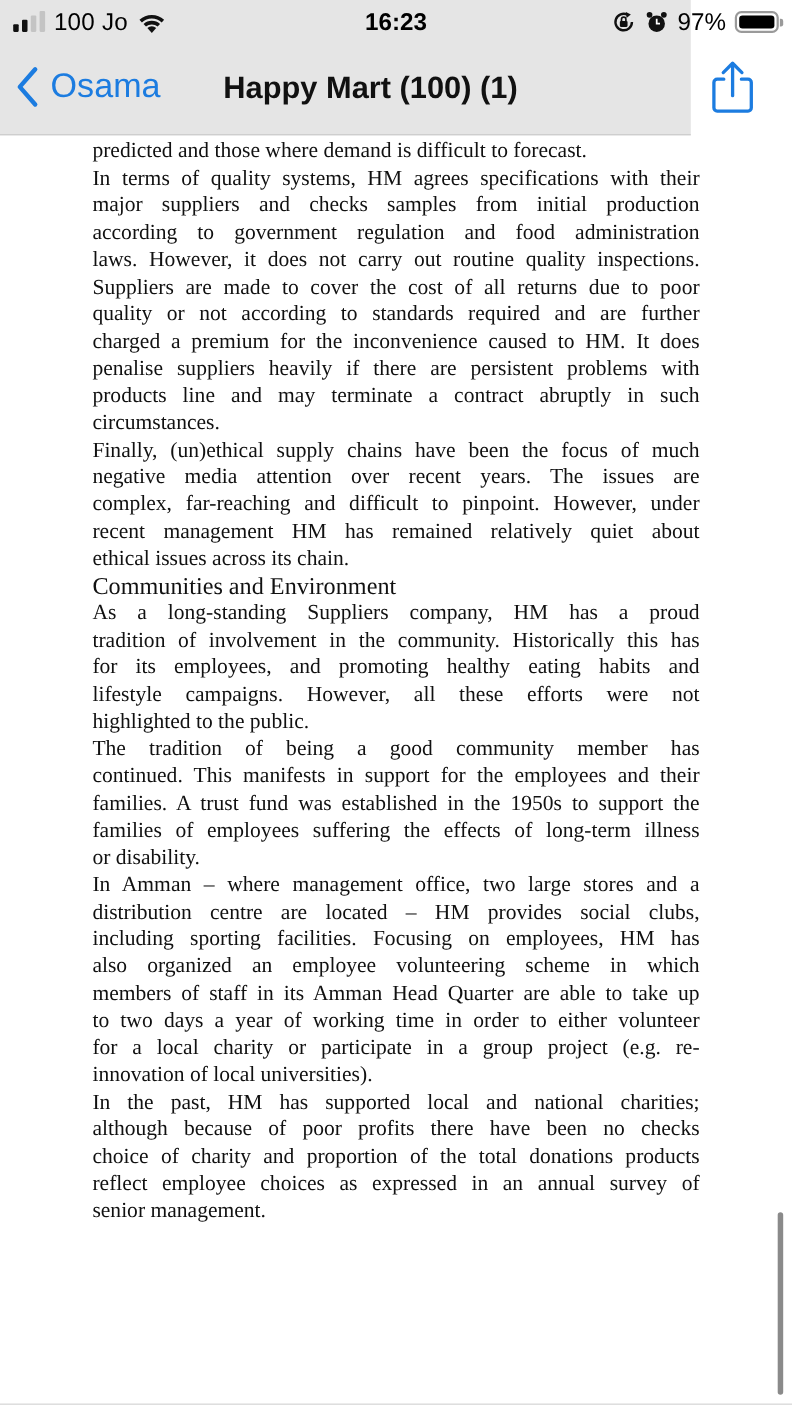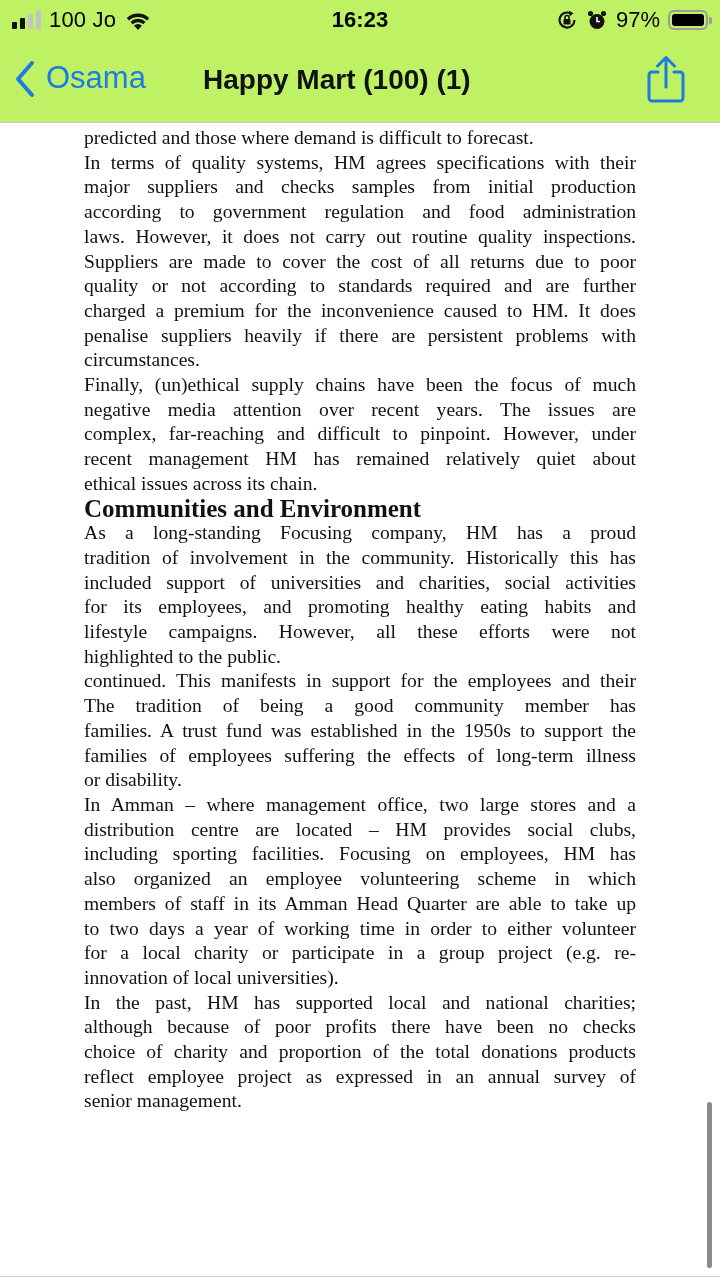--- a/index.html
+++ b/index.html
@@ -1,19 +1,19 @@
 <!DOCTYPE html>
 <html><head>
   <meta charset="utf-8">
   <style>
     * { box-sizing: border-box; margin: 0; padding: 0; }
     html, body { width: 720px; height: 1280px; overflow: hidden; background: #ffffff; }
     body { position: relative; font-family: "Liberation Sans", sans-serif; color: #000; }
 
-    .top-chrome { position: absolute; left: 0; top: 0; width: 720px; height: 123px; background: #bef264; border-bottom: 1px solid #c9c9c9; }
+    .top-chrome { position: absolute; left: 0; top: 0; width: 628px; height: 123px; background: #e5e5e5; border-bottom: 1px solid #c9c9c9; }
 
     
     .status-bar { position: absolute; left: 0; top: 0; width: 720px; height: 40px; }
     .sb-left { position: absolute; left: 12px; top: 6px; height: 28px; display: flex; align-items: center; gap: 6px; }
     .signal { display: flex; align-items: flex-end; gap: 3px; height: 18px; margin-right: 2px; }
     .signal span { width: 5px; border-radius: 1px; display: block; }
     .carrier { font-size: 22px; letter-spacing: 0.2px; }
     .sb-time { position: absolute; left: 0; right: 0; top: 6px; text-align: center; font-size: 22px; font-weight: bold; line-height: 28px; }
     .sb-right { position: absolute; right: 12px; top: 6px; height: 28px; display: flex; align-items: center; gap: 8px; }
     .battery-pct { font-size: 22px; text-align: center; }
@@ -27,21 +27,21 @@
     .back-label { font-size: 31px; color: #1c7ce0; }
     .nav-title { position: absolute; left: 203px; top: 12px; height: 40px; line-height: 40px; font-size: 28px; font-weight: bold; color: #111; }
     .share-btn { position: absolute; right: 32px; top: 6px; width: 44px; height: 50px; cursor: pointer; }
 
     
     .doc { position: absolute; left: 0; top: 124px; width: 720px; height: 1156px; background: #fff; overflow: hidden; }
     .doc-page { position: absolute; left: 84px; top: 0; width: 552px; font-family: "Liberation Serif", serif; font-size: 19.6px; line-height: 24.7px; color: #111; text-align: justify; }
     .doc-page p { margin: 0; }
     .doc-page .line { display: block; text-align: justify; text-align-last: justify; white-space: nowrap; }
     .doc-page .line.last { text-align-last: left; }
-    .doc-page h3 { font-size: 25px; font-weight: bold; line-height: 24.7px; margin: 0; }
+    .doc-page h3 { font-size: 22px; font-weight: normal; line-height: 24.7px; margin: 0; }
 
     .scrollbar { position: absolute; left: 707px; top: 1102px; width: 5px; height: 166px; background: #8a8a8a; border-radius: 3px; }
     .bottom-line { position: absolute; left: 0; top: 1276px; width: 720px; height: 1px; background: #d0d0d0; }
   </style>
 </head>
 <body>
 
 <div class="top-chrome">
   <div class="status-bar">
     <div class="sb-left">
@@ -114,66 +114,66 @@
 
     <p>
       <span class="line">In terms of quality systems, HM agrees specifications with their</span>
       <span class="line">major suppliers and checks samples from initial production</span>
       <span class="line">according to government regulation and food administration</span>
       <span class="line">laws. However, it does not carry out routine quality inspections.</span>
       <span class="line">Suppliers are made to cover the cost of all returns due to poor</span>
       <span class="line">quality or not according to standards required and are further</span>
       <span class="line">charged a premium for the inconvenience caused to HM. It does</span>
       <span class="line">penalise suppliers heavily if there are persistent problems with</span>
+      <span class="line">products line and may terminate a contract abruptly in such</span>
       <span class="line last">circumstances.</span>
     </p>
 
     <p>
       <span class="line">Finally, (un)ethical supply chains have been the focus of much</span>
       <span class="line">negative media attention over recent years. The issues are</span>
       <span class="line">complex, far-reaching and difficult to pinpoint. However, under</span>
       <span class="line">recent management HM has remained relatively quiet about</span>
       <span class="line last">ethical issues across its chain.</span>
     </p>
 
     <h3>Communities and Environment</h3>
 
     <p>
-      <span class="line">As a long-standing Focusing company, HM has a proud</span>
+      <span class="line">As a long-standing Suppliers company, HM has a proud</span>
       <span class="line">tradition of involvement in the community. Historically this has</span>
-      <span class="line">included support of universities and charities, social activities</span>
       <span class="line">for its employees, and promoting healthy eating habits and</span>
       <span class="line">lifestyle campaigns. However, all these efforts were not</span>
       <span class="line last">highlighted to the public.</span>
     </p>
 
     <p>
+      <span class="line">The tradition of being a good community member has</span>
       <span class="line">continued. This manifests in support for the employees and their</span>
-      <span class="line">The tradition of being a good community member has</span>
       <span class="line">families. A trust fund was established in the 1950s to support the</span>
       <span class="line">families of employees suffering the effects of long-term illness</span>
       <span class="line last">or disability.</span>
     </p>
 
     <p>
       <span class="line">In Amman – where management office, two large stores and a</span>
       <span class="line">distribution centre are located – HM provides social clubs,</span>
       <span class="line">including sporting facilities. Focusing on employees, HM has</span>
       <span class="line">also organized an employee volunteering scheme in which</span>
       <span class="line">members of staff in its Amman Head Quarter are able to take up</span>
       <span class="line">to two days a year of working time in order to either volunteer</span>
       <span class="line">for a local charity or participate in a group project (e.g. re-</span>
       <span class="line last">innovation of local universities).</span>
     </p>
 
     <p>
       <span class="line">In the past, HM has supported local and national charities;</span>
       <span class="line">although because of poor profits there have been no checks</span>
       <span class="line">choice of charity and proportion of the total donations products</span>
-      <span class="line">reflect employee project as expressed in an annual survey of</span>
+      <span class="line">reflect employee choices as expressed in an annual survey of</span>
       <span class="line last">senior management.</span>
     </p>
   </div>
 
   <div class="scrollbar" style="top:978px"></div>
 </div>
 
 <div class="bottom-line"></div>
 
 </body></html>

